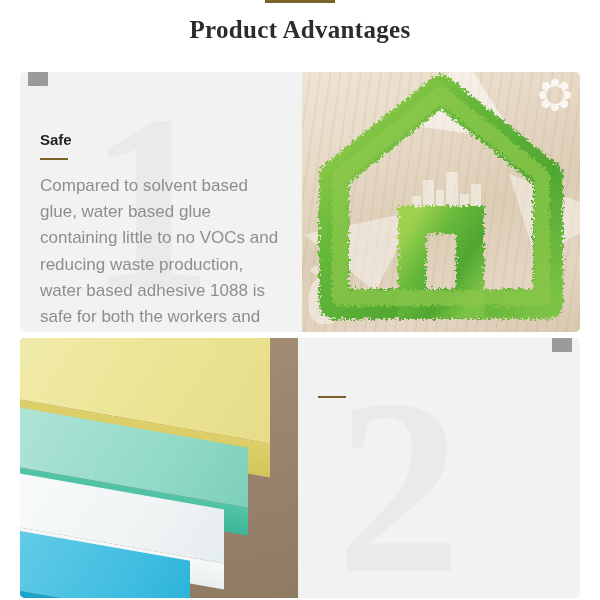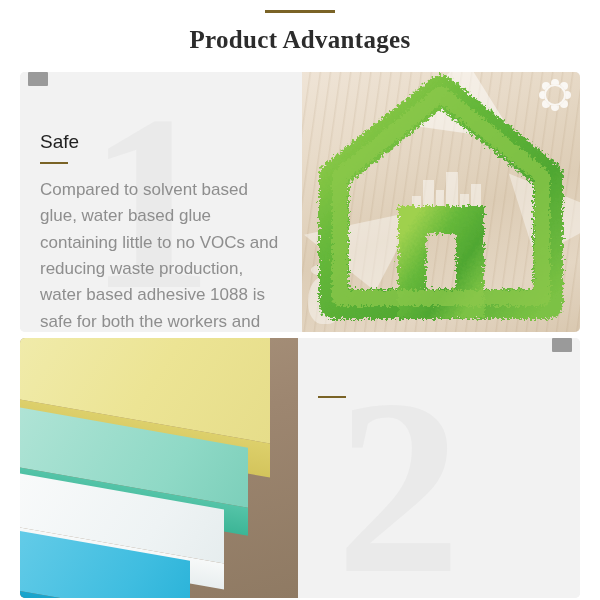--- a/index.html
+++ b/index.html
@@ -11,21 +11,20 @@
     height: 600px;
     background: #ffffff;
     font-family: "Liberation Sans", sans-serif;
     overflow: hidden;
     position: relative;
   }
 
   
   .header {
     width: 100%;
-    padding-top: 10px;
     text-align: center;
     position: relative;
   }
   .title-rule {
     width: 70px;
     height: 3px;
     background: #7a6326;
     margin: 0 auto 14px auto;
   }
   .page-title {
@@ -93,22 +92,22 @@
 
   .text-content {
     position: relative;
     z-index: 1;
     padding: 0 20px;
   }
   .row1 .text-content { padding-top: 60px; }
   .row2 .text-content { padding-top: 58px; }
 
   .card-heading {
-    font-size: 19px;
-    font-weight: normal;
+    font-size: 15px;
+    font-weight: bold;
     color: #1f1f1f;
     margin: 0 0 9px 0;
     line-height: 1.1;
   }
   .heading-rule {
     width: 28px;
     height: 2px;
     background: #7a6326;
     margin-bottom: 13px;
   }

